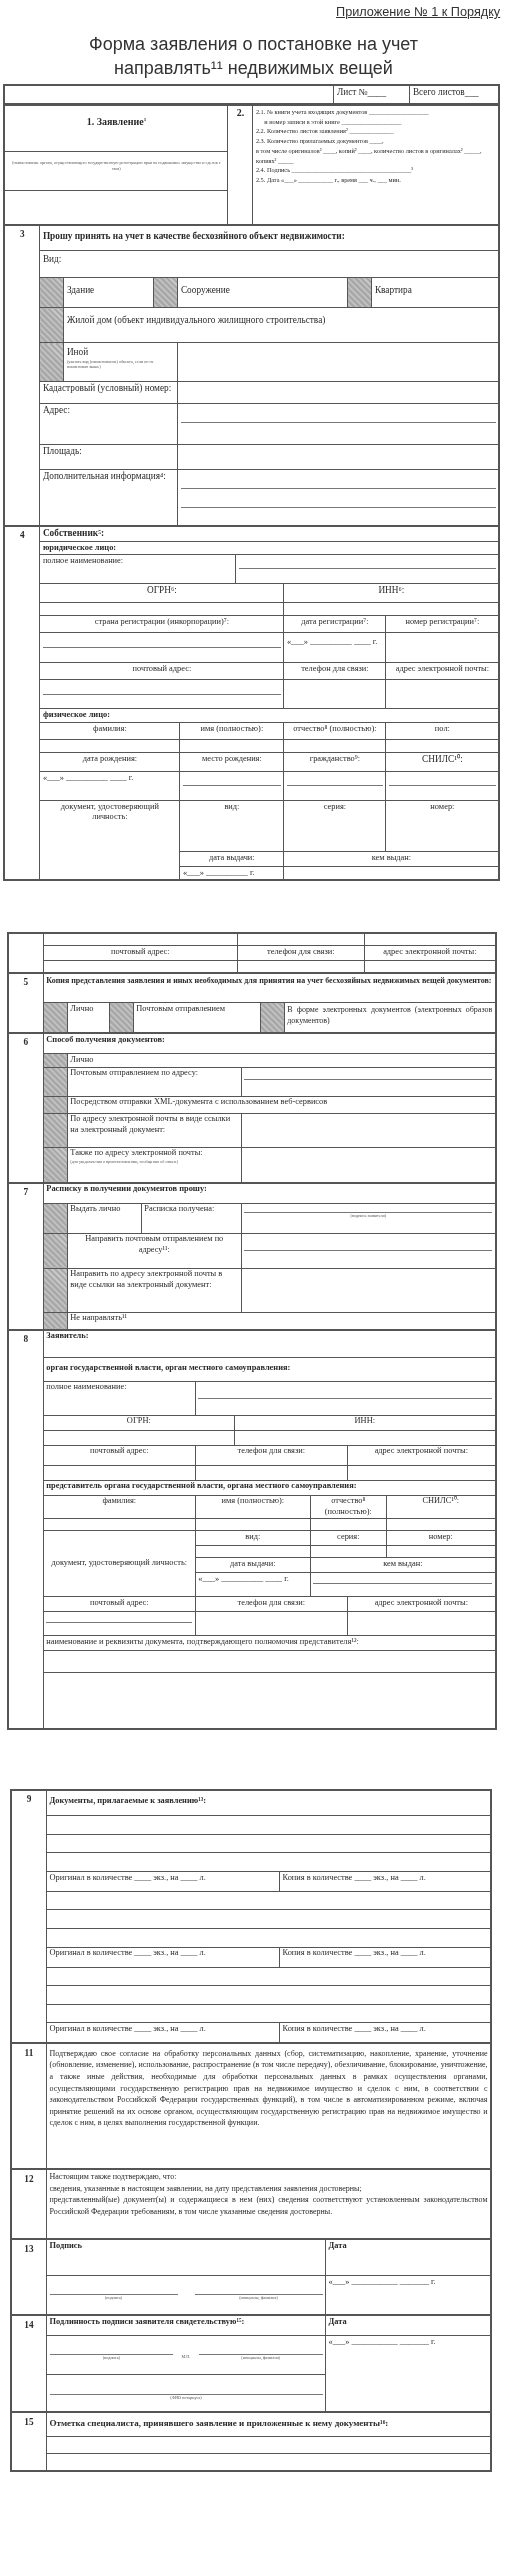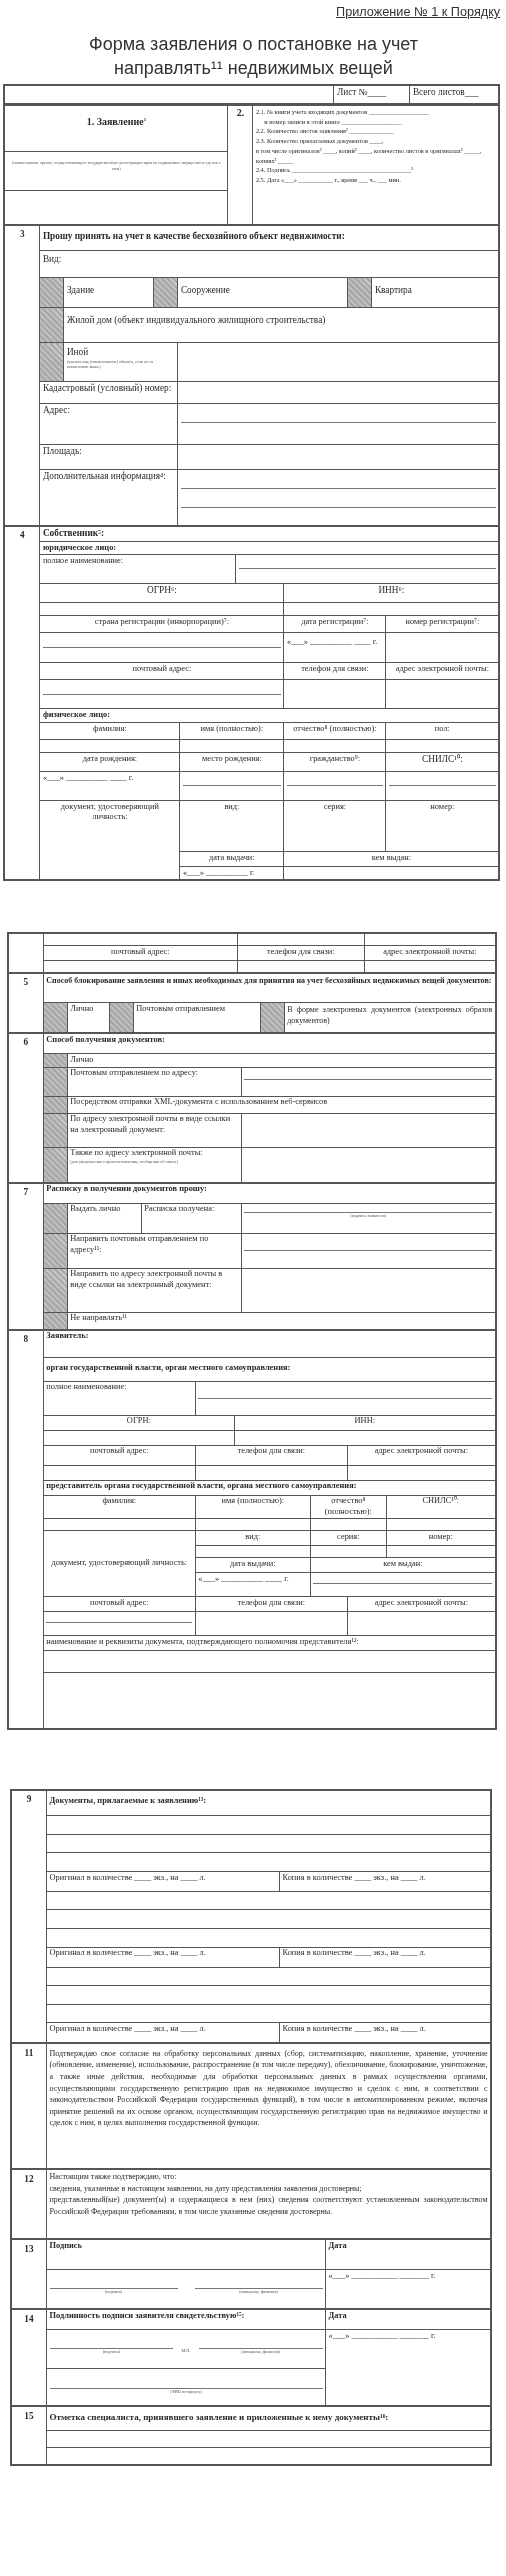--- a/index.html
+++ b/index.html
@@ -265,21 +265,21 @@
         <col style="width:24px">
         <col style="width:42px">
         <col style="width:24px">
         <col style="width:127px">
         <col style="width:24px">
         <col>
       </colgroup>
     <tbody>
         <tr style="height:29px;">
           <td class="num" rowspan="2">5</td>
-          <td colspan="6" class="hdr just">Способ блокирование заявления и иных необходимых для принятия на учет бесхозяйных недвижимых вещей документов:</td>
+          <td colspan="6" class="hdr just">Копия представления заявления и иных необходимых для принятия на учет бесхозяйных недвижимых вещей документов:</td>
         </tr>
     <tr style="height:30px;">
           <td class="chk"></td>
           <td>Лично</td>
           <td class="chk"></td>
           <td>Почтовым отправлением</td>
           <td class="chk"></td>
           <td class="just">В форме электронных документов (электронных образов документов)</td>
         </tr>
   </tbody>
@@ -343,21 +343,21 @@
         </tr>
     <tr style="height:30px;">
           <td class="chk"></td>
           <td>Выдать лично</td>
           <td>Расписка получена:</td>
           <td>
             <div class="hr" style="height:8.4px;"></div>
             <div class="tiny c">(подпись заявителя)</div>
           </td>
         </tr>
-    <tr style="height:35px;">
+    <tr style="height:35px;text-align:center;">
           <td class="chk"></td>
           <td colspan="2">Направить почтовым отправлением по адресу¹¹:</td>
           <td>
             <div class="hr" style="height:17px;"></div>
           </td>
         </tr>
     <tr style="height:44px;">
           <td class="chk"></td>
           <td colspan="2">Направить по адресу электронной почты в виде ссылки на электронный документ:</td>
           <td></td>
@@ -557,21 +557,21 @@
   </tbody>
     </table>
 
   <table style="border-top:1.7px solid #555;">
     <colgroup>
         <col style="width:35px">
         <col style="width:279px">
         <col>
       </colgroup>
     <tbody>
-        <tr style="height:30px;">
+        <tr style="height:36px;">
           <td class="num" rowspan="2">13</td>
           <td class="hdr" style="font-size:8.4px;">Подпись</td>
           <td class="hdr" style="font-size:8.4px;">Дата</td>
         </tr>
     <tr style="height:39px;">
           <td>
             <div style="display:flex;gap:17px;padding-top:17px;">
               <div style="flex:1;border-top:0.8px solid #777;" class="tiny c">(подпись)</div>
               <div style="flex:1;border-top:0.8px solid #777;" class="tiny c">(инициалы, фамилия)</div>
             </div>

